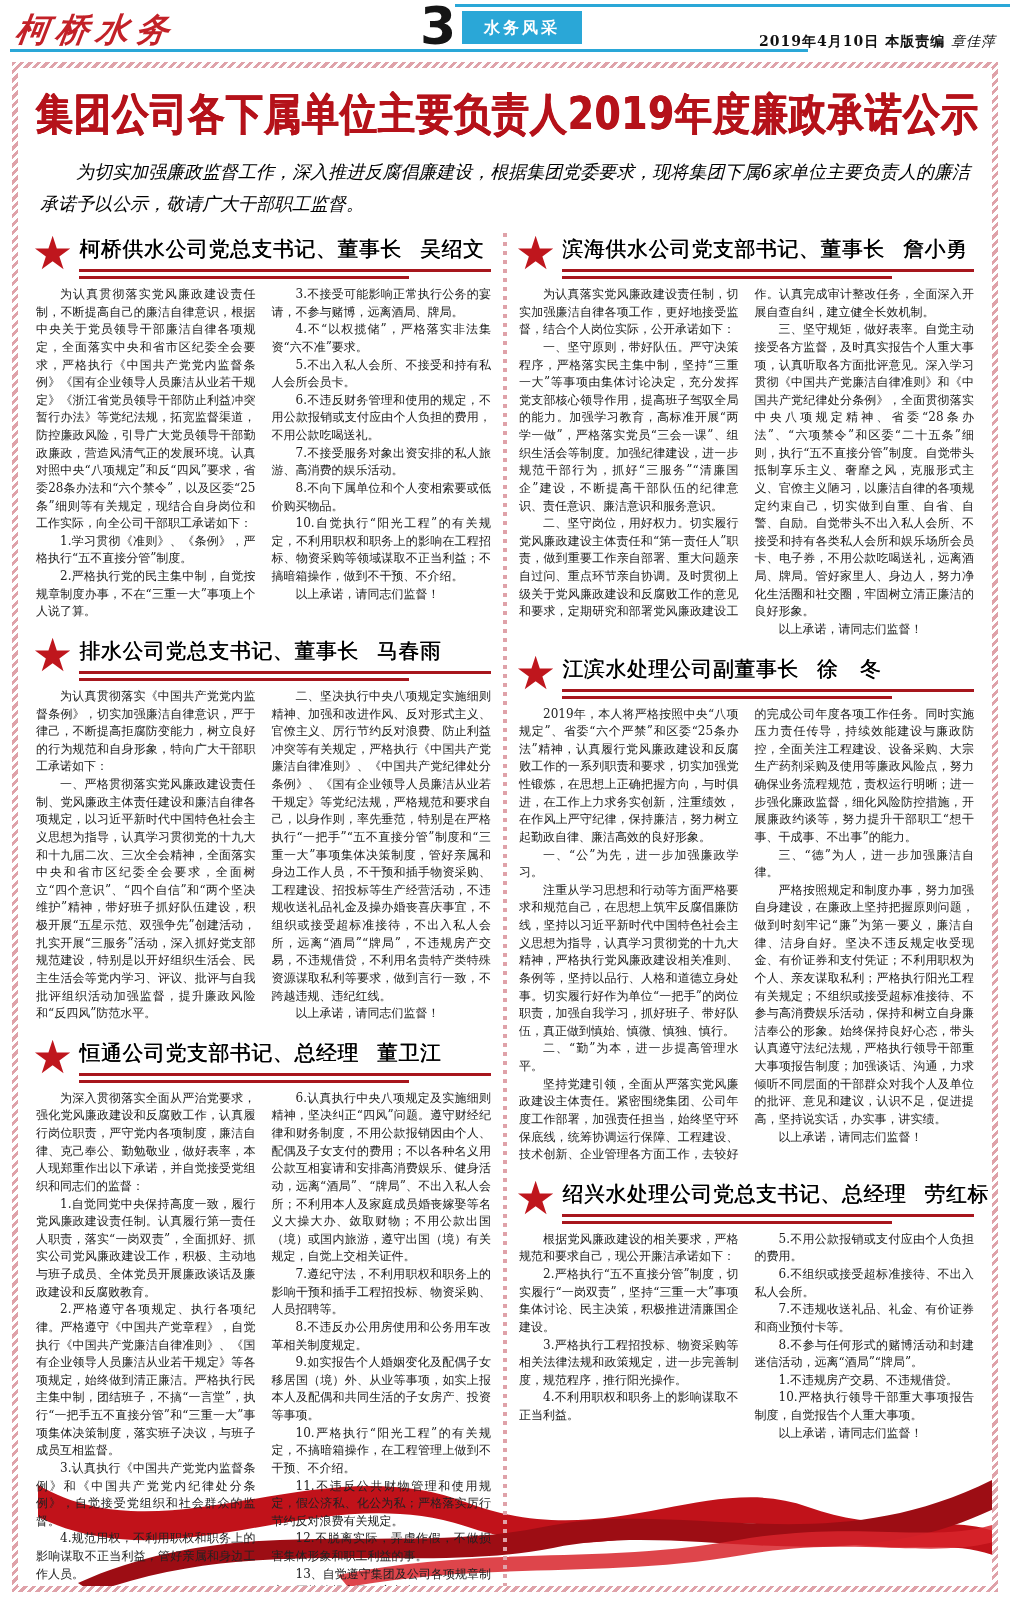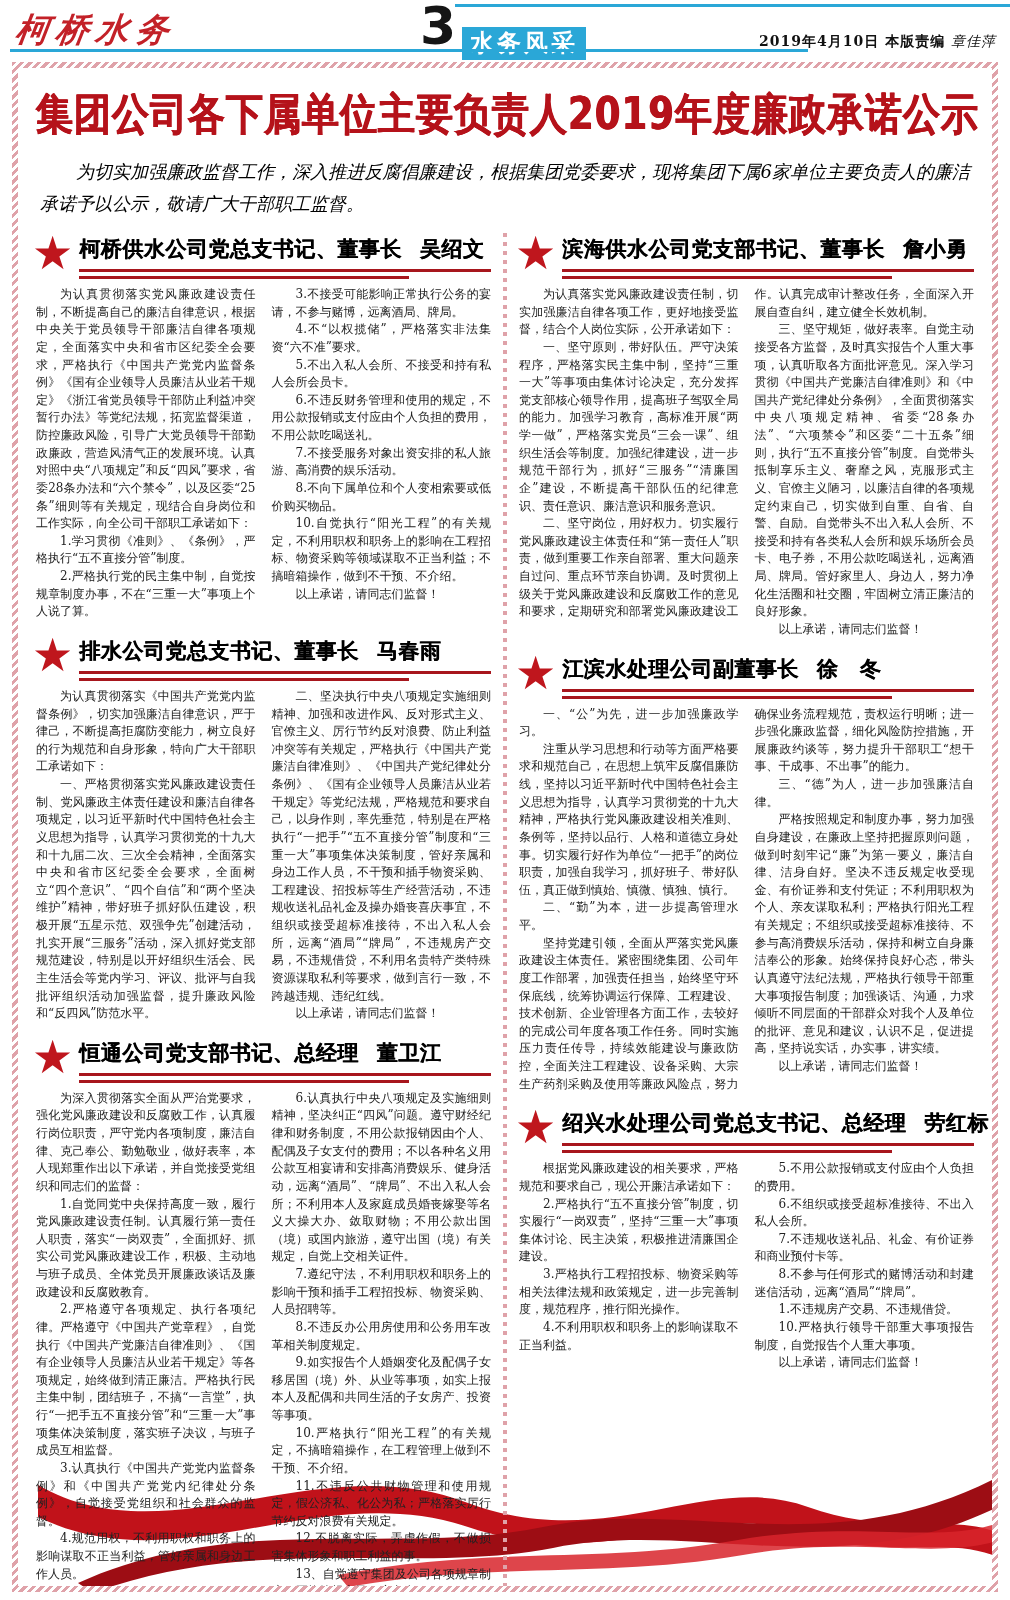--- a/index.html
+++ b/index.html
@@ -12,22 +12,22 @@
   .logo{
     position:absolute;left:16px;top:8px;font-size:33px;font-weight:bold;font-style:italic;
     color:#c32128;letter-spacing:7px;transform:skewX(-8deg);
     font-family:"DejaVu Serif","Liberation Serif",serif;
   }
   .pagenum{
     position:absolute;left:420px;top:-4px;font-size:52px;font-weight:900;color:#151515;
     font-family:"DejaVu Sans","Liberation Sans",sans-serif;
   }
   .badge{
-    position:absolute;left:462px;top:27px;min-width:104px;height:33px;line-height:33px;
-    background:#2aa7d7;color:#fff;font-weight:bold;font-size:24px;text-align:center;
+    position:absolute;left:462px;top:11px;min-width:104px;height:33px;line-height:33px;
+    background:#2aa7d7;color:#fff;font-weight:bold;font-size:16px;text-align:center;
     letter-spacing:3px;padding:0 8px;font-family:"DejaVu Sans","Liberation Sans",sans-serif;
   }
   .topline{position:absolute;left:455px;top:4px;right:0;height:3px;background:#2aa7d7;}
   .botline{position:absolute;left:10px;top:49px;width:798px;height:3px;background:#2aa7d7;}
   .dateline{
     position:absolute;right:14px;top:33px;font-size:14px;font-weight:bold;color:#111;
     font-family:"DejaVu Serif","Liberation Serif",serif;letter-spacing:1px;
   }
   .dateline .editor-name{font-weight:normal;font-style:italic;}
   
@@ -51,21 +51,21 @@
   .vdiv{width:4px;background:repeating-linear-gradient(180deg,#dfa2a9 0 4px,transparent 4px 9px);}
   
   .section{margin-bottom:14px;break-inside:avoid;}
   .sec-head{display:flex;align-items:flex-start;margin-bottom:7px;}
   .star{
     color:#bf161d;font-size:46px;line-height:44px;margin:-2px 6px 0 -4px;flex:0 0 auto;
     font-family:"DejaVu Sans","Liberation Sans",sans-serif;
   }
   .sec-title-wrap{flex:1 1 auto;min-width:0;padding-top:2px;}
   .sec-title{
-    font-family:"DejaVu Sans","Liberation Sans",sans-serif;font-weight:700;color:#000;
+    font-family:"DejaVu Sans","Liberation Sans",sans-serif;font-weight:400;color:#000;
     font-size:21px;letter-spacing:0.5px;white-space:nowrap;
     text-shadow:0.4px 0 0 #000;
   }
   .sec-title .nm{margin-left:18px;}
   .rule1{height:3px;background:#a7161d;margin-top:6px;}
   .rule2{height:3px;background:#a7161d;margin-top:4px;width:80%;}
   
   .sec-body{
     column-count:2;column-gap:16px;font-size:12px;line-height:1.47;color:#222;
     text-align:justify;
@@ -203,20 +203,21 @@
           <span class="star">★</span>
           <div class="sec-title-wrap">
             <div class="sec-title">
               <span>江滨水处理公司副董事长</span><span class="nm">徐　冬</span>
             </div>
             <div class="rule1"></div>
             <div class="rule2"></div>
           </div>
         </div>
         <div class="sec-body">
+            <p>2019年，本人将严格按照中央“八项规定”、省委“六个严禁”和区委“25条办法”精神，认真履行党风廉政建设和反腐败工作的一系列职责和要求，切实加强党性锻炼，在思想上正确把握方向，与时俱进，在工作上力求务实创新，注重绩效，在作风上严守纪律，保持廉洁，努力树立起勤政自律、廉洁高效的良好形象。</p>
             <p>一、“公”为先，进一步加强廉政学习。</p>
             <p>注重从学习思想和行动等方面严格要求和规范自己，在思想上筑牢反腐倡廉防线，坚持以习近平新时代中国特色社会主义思想为指导，认真学习贯彻党的十九大精神，严格执行党风廉政建设相关准则、条例等，坚持以品行、人格和道德立身处事。切实履行好作为单位“一把手”的岗位职责，加强自我学习，抓好班子、带好队伍，真正做到慎始、慎微、慎独、慎行。</p>
             <p>二、“勤”为本，进一步提高管理水平。</p>
             <p>坚持党建引领，全面从严落实党风廉政建设主体责任。紧密围绕集团、公司年度工作部署，加强责任担当，始终坚守环保底线，统筹协调运行保障、工程建设、技术创新、企业管理各方面工作，去较好的完成公司年度各项工作任务。同时实施压力责任传导，持续效能建设与廉政防控，全面关注工程建设、设备采购、大宗生产药剂采购及使用等廉政风险点，努力确保业务流程规范，责权运行明晰；进一步强化廉政监督，细化风险防控措施，开展廉政约谈等，努力提升干部职工“想干事、干成事、不出事”的能力。</p>
             <p>三、“德”为人，进一步加强廉洁自律。</p>
             <p>严格按照规定和制度办事，努力加强自身建设，在廉政上坚持把握原则问题，做到时刻牢记“廉”为第一要义，廉洁自律、洁身自好。坚决不违反规定收受现金、有价证券和支付凭证；不利用职权为个人、亲友谋取私利；严格执行阳光工程有关规定；不组织或接受超标准接待、不参与高消费娱乐活动，保持和树立自身廉洁奉公的形象。始终保持良好心态，带头认真遵守法纪法规，严格执行领导干部重大事项报告制度；加强谈话、沟通，力求倾听不同层面的干部群众对我个人及单位的批评、意见和建议，认识不足，促进提高，坚持说实话，办实事，讲实绩。</p>
             <p>以上承诺，请同志们监督！</p>
           </div>
       </div>
 

